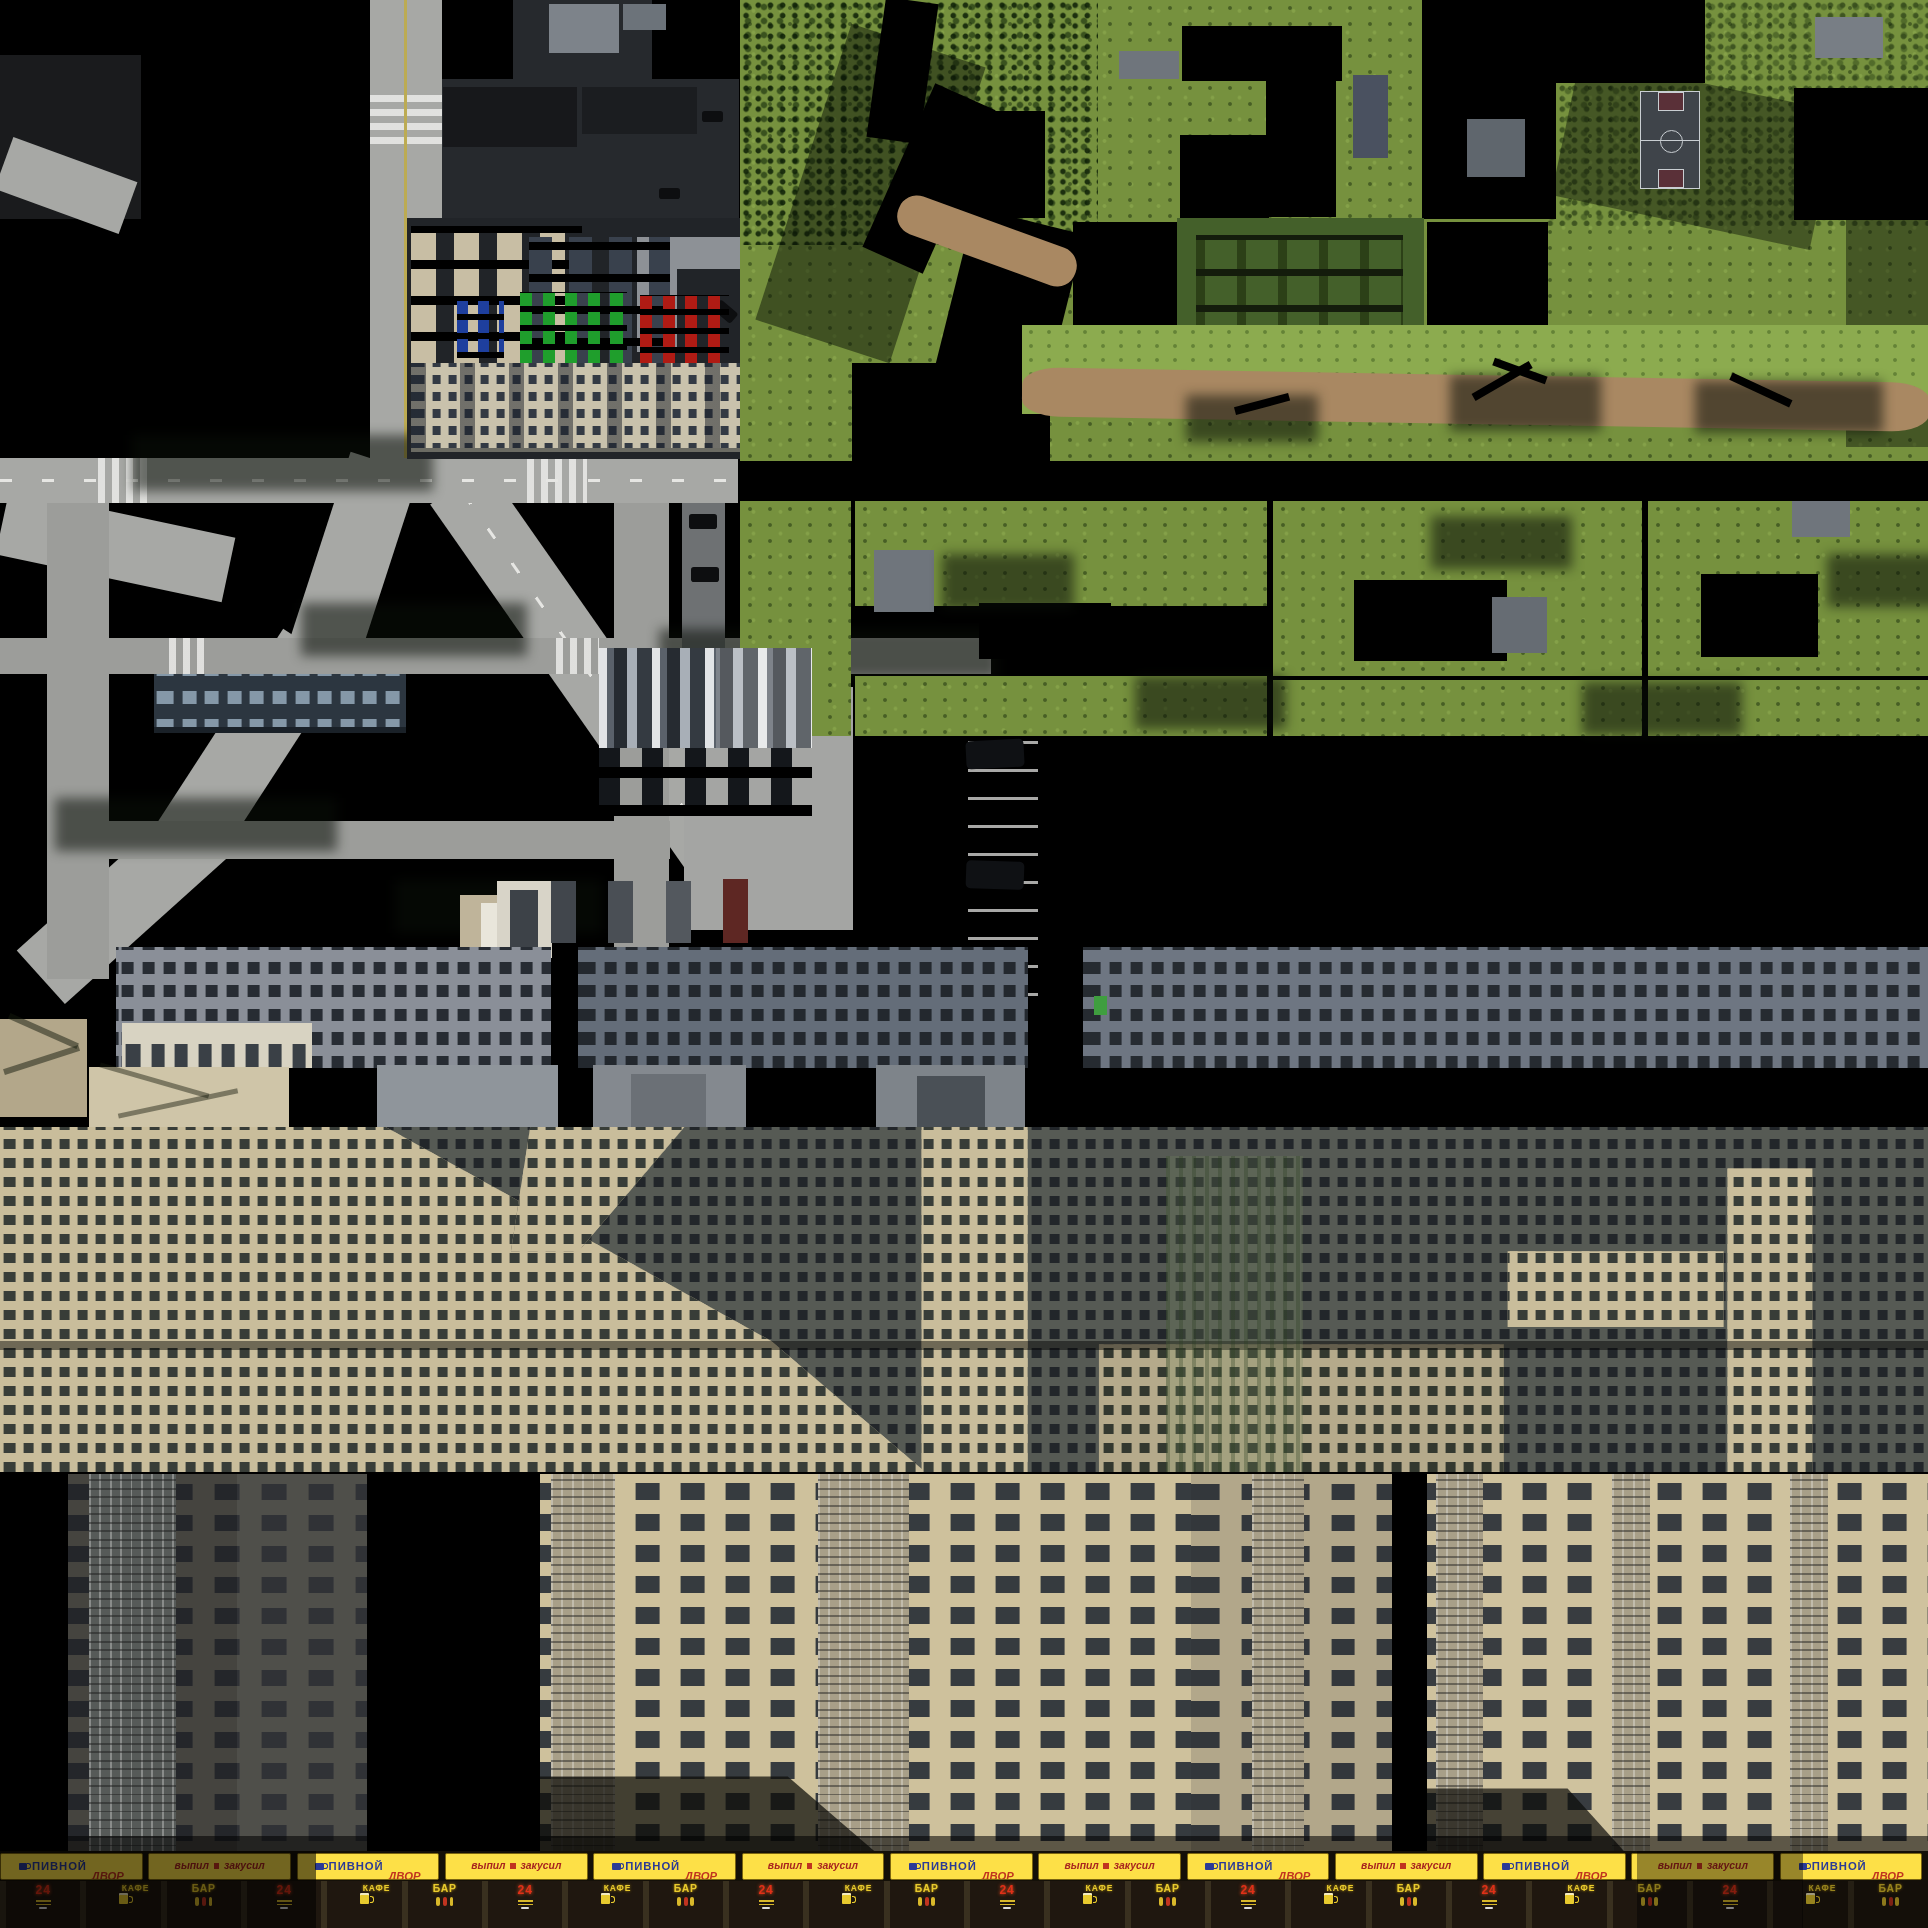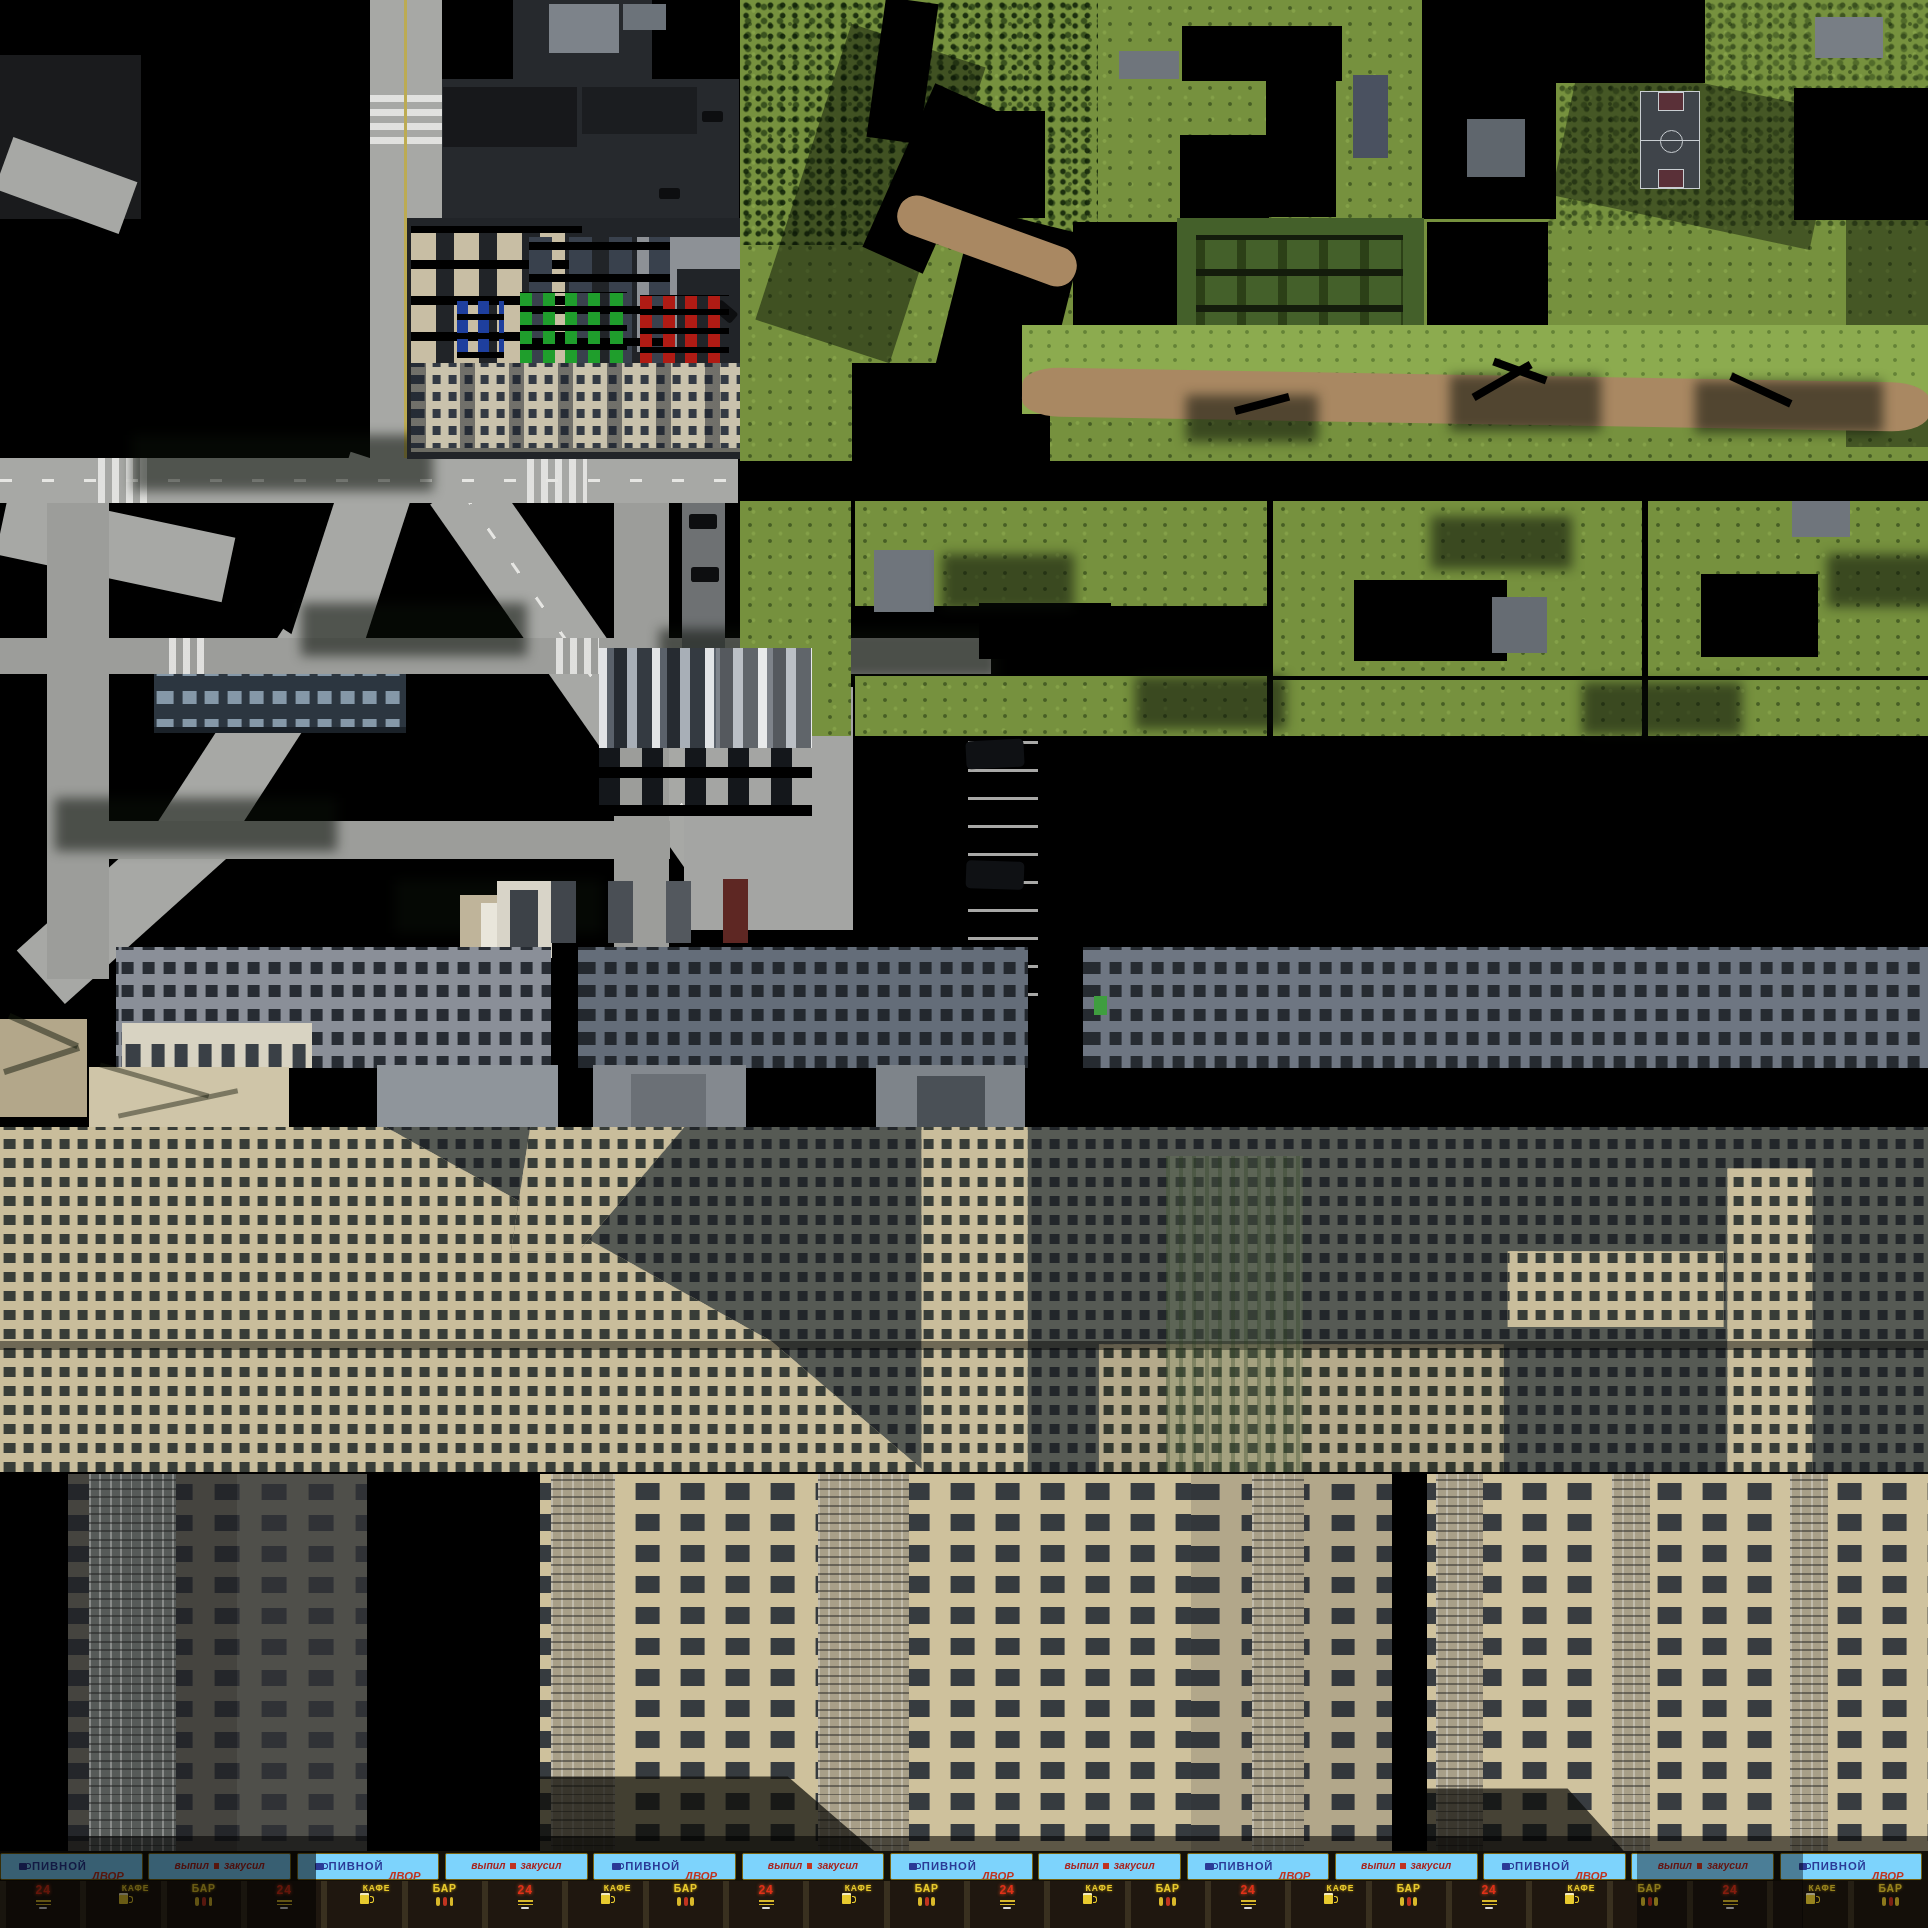--- a/index.html
+++ b/index.html
@@ -41,21 +41,21 @@
      repeating-linear-gradient(0deg,rgba(25,25,25,.45) 0 1.9px,transparent 1.9px 8.5px),
      repeating-linear-gradient(90deg,rgba(255,255,255,.3) 0 1.9px,transparent 1.9px 10.4px);}
   .bald{background-color:#565a58;}
   .ghost{background:rgba(115,135,92,.25);background-image:repeating-linear-gradient(90deg,rgba(40,60,30,.3) 0 3.8px,transparent 3.8px 13px);}
   .court{background:#3f444a;border:0.9px solid #c9ced2;}
   .court .mid{position:absolute;left:0;top:50%;width:100%;height:0.9px;background:#c9ced2;}
   .court .cir{position:absolute;left:50%;top:50%;width:21px;height:21px;margin:-10.4px 0 0 -10.4px;border:0.9px solid #c9ced2;border-radius:50%;}
   .court .key{position:absolute;left:50%;width:24.5px;height:17px;margin-left:-12.2px;background:#5a3038;border:0.9px solid #c9ced2;}
   
   .bannerrow{display:flex;}
-  .bcell{flex:1;margin-right:5.6px;background:#7dd3fc;border:0.9px solid #7a6410;border-radius:1.9px;
+  .bcell{flex:1;margin-right:5.6px;background:#fde047;border:0.9px solid #7a6410;border-radius:1.9px;
          display:flex;align-items:center;justify-content:center;gap:4.7px;height:24.5px;
          font-size:11.3px;font-weight:bold;white-space:nowrap;overflow:hidden;}
   .bcell .w1,.bcell .w2{line-height:1;}
   .bcell.pivnoy .w1{color:#2b3a96;letter-spacing:0.9px;}
   .bcell.pivnoy .w2{color:#c03420;font-style:italic;margin-top:20px;}
   .bcell.vypil .w1,.bcell.vypil .w2{color:#a8241f;font-style:italic;font-size:10.4px;}
   .bmug{display:none;width:8.5px;height:7.5px;background:#2b3a96;border-radius:0.9px;position:relative;}
   .bmug:after{content:"";position:absolute;right:-3.8px;top:0.9px;width:2.8px;height:3.8px;border:1.9px solid #2b3a96;border-left:none;border-radius:0 2.8px 2.8px 0;}
   .bcell.pivnoy .bmug{display:inline-block;}
   .vsep{display:none;width:5.6px;height:5.6px;background:#c03420;}

